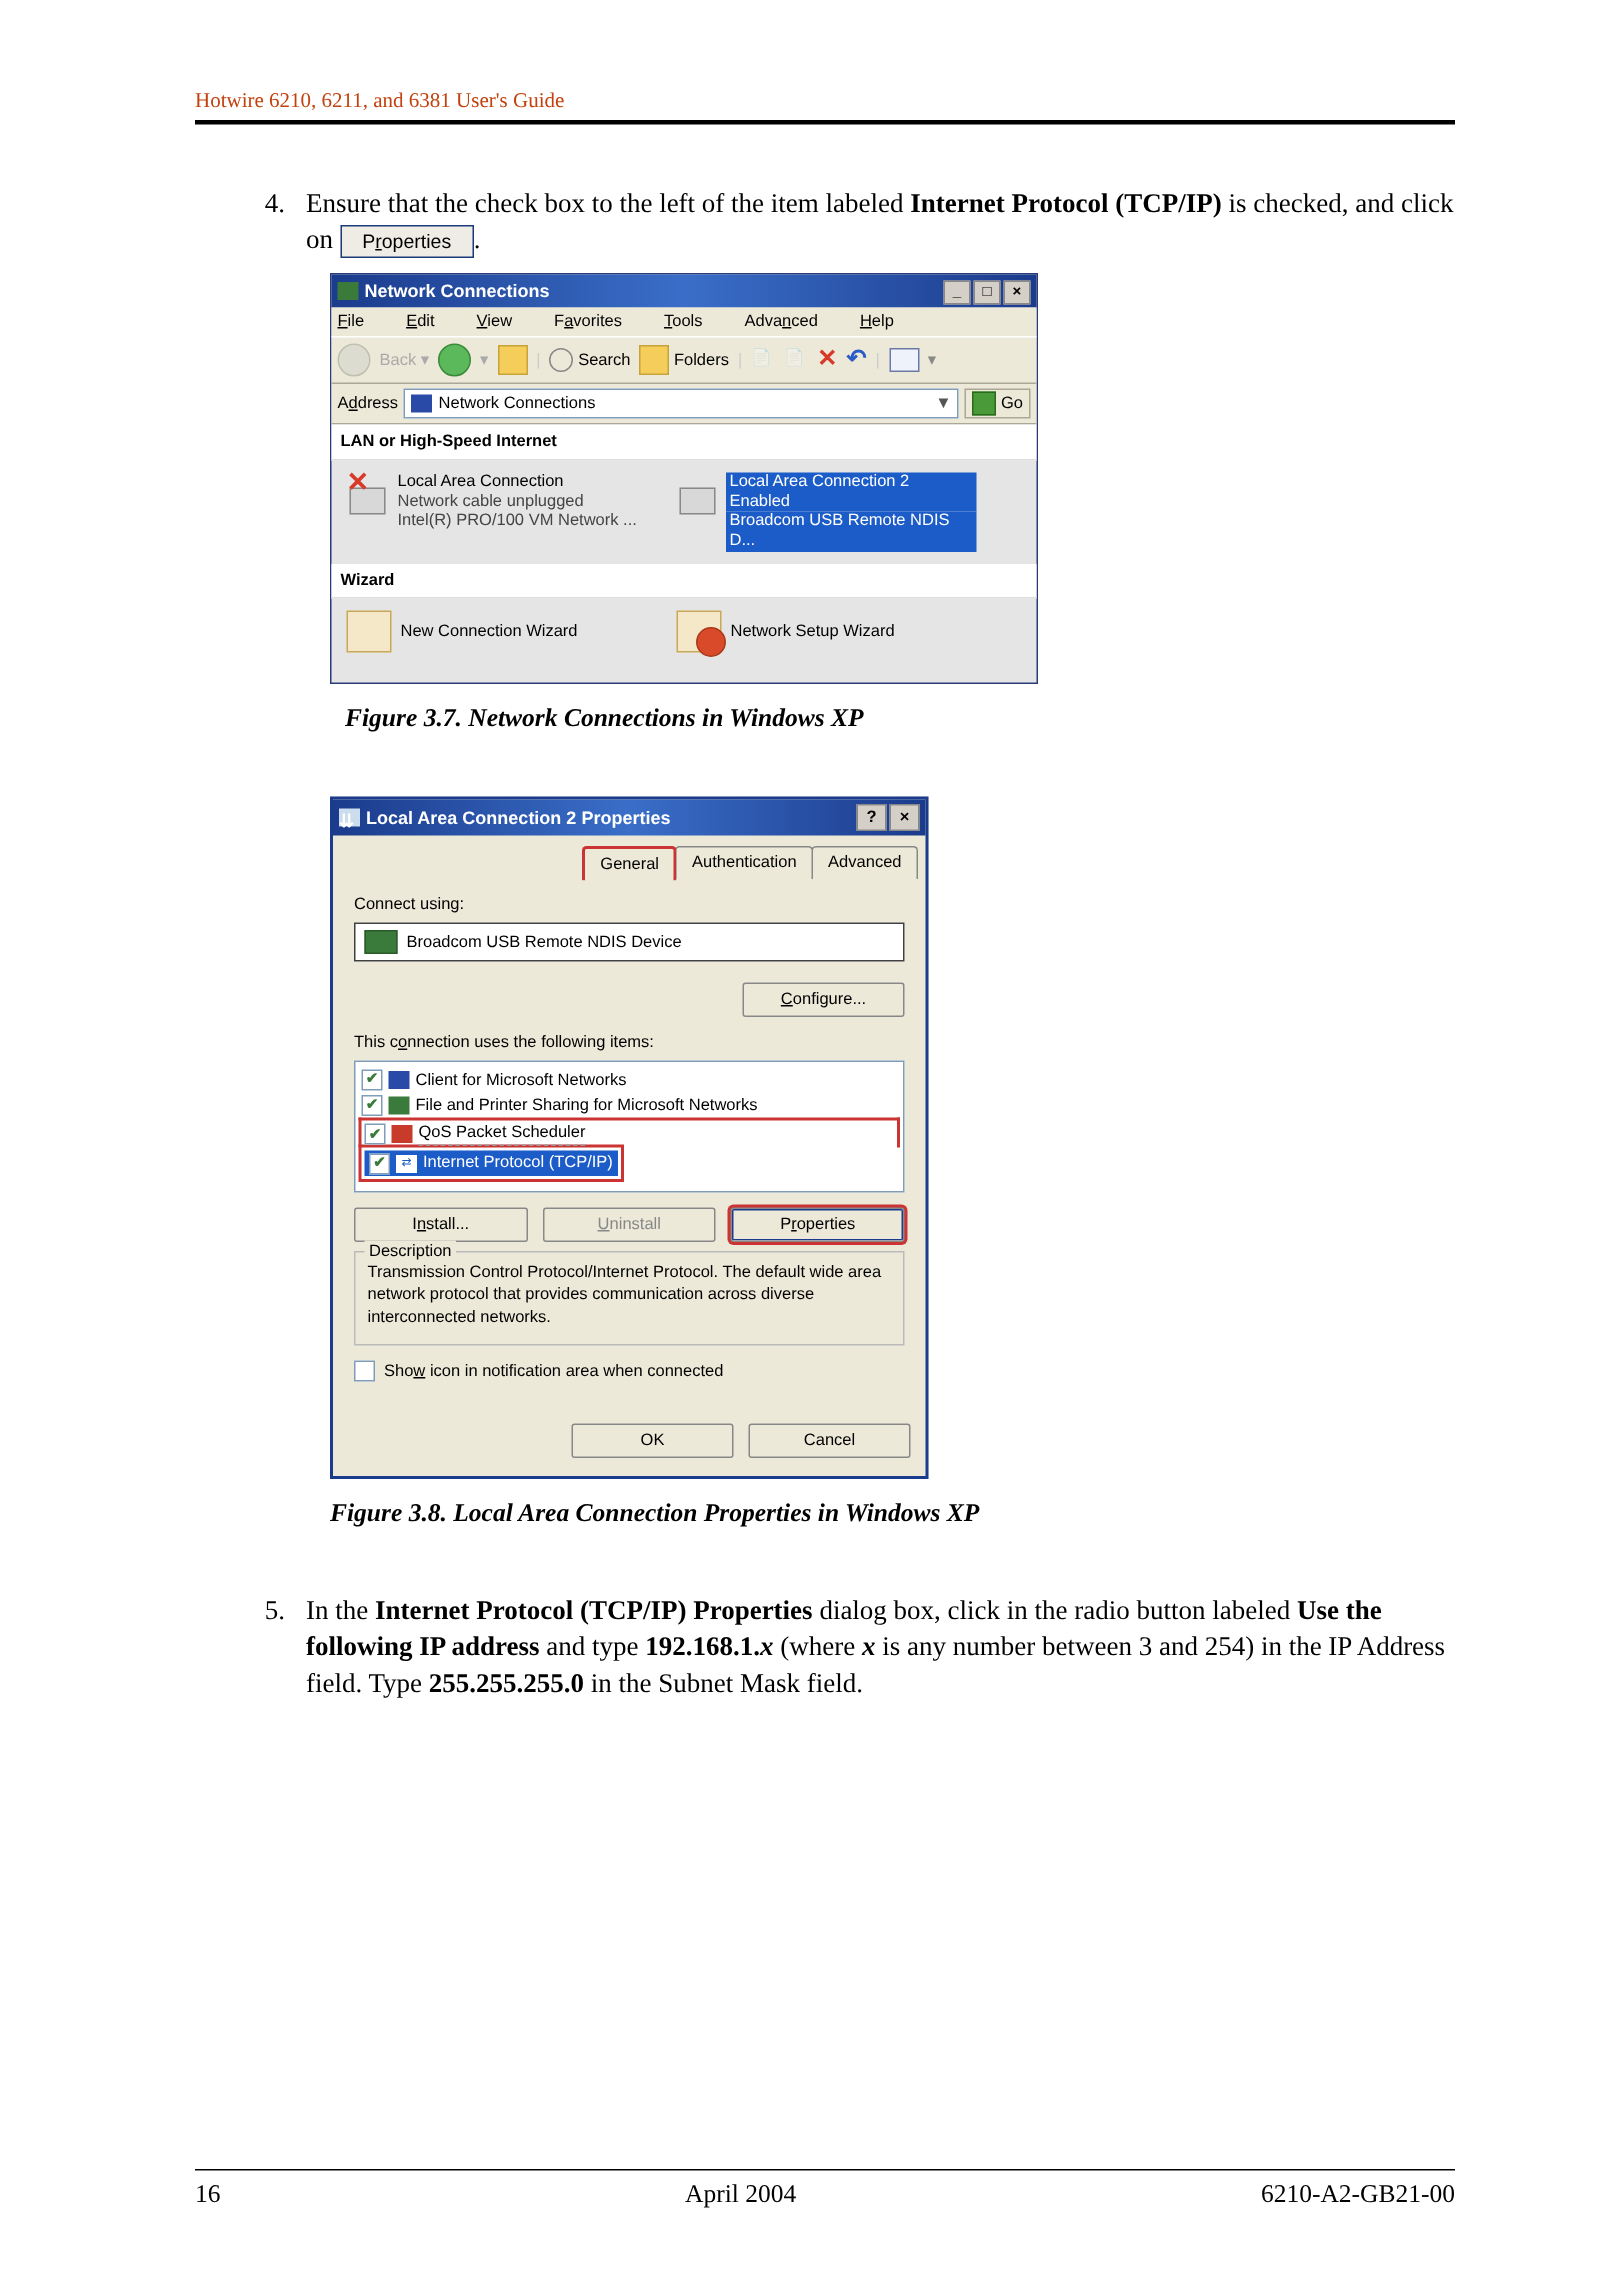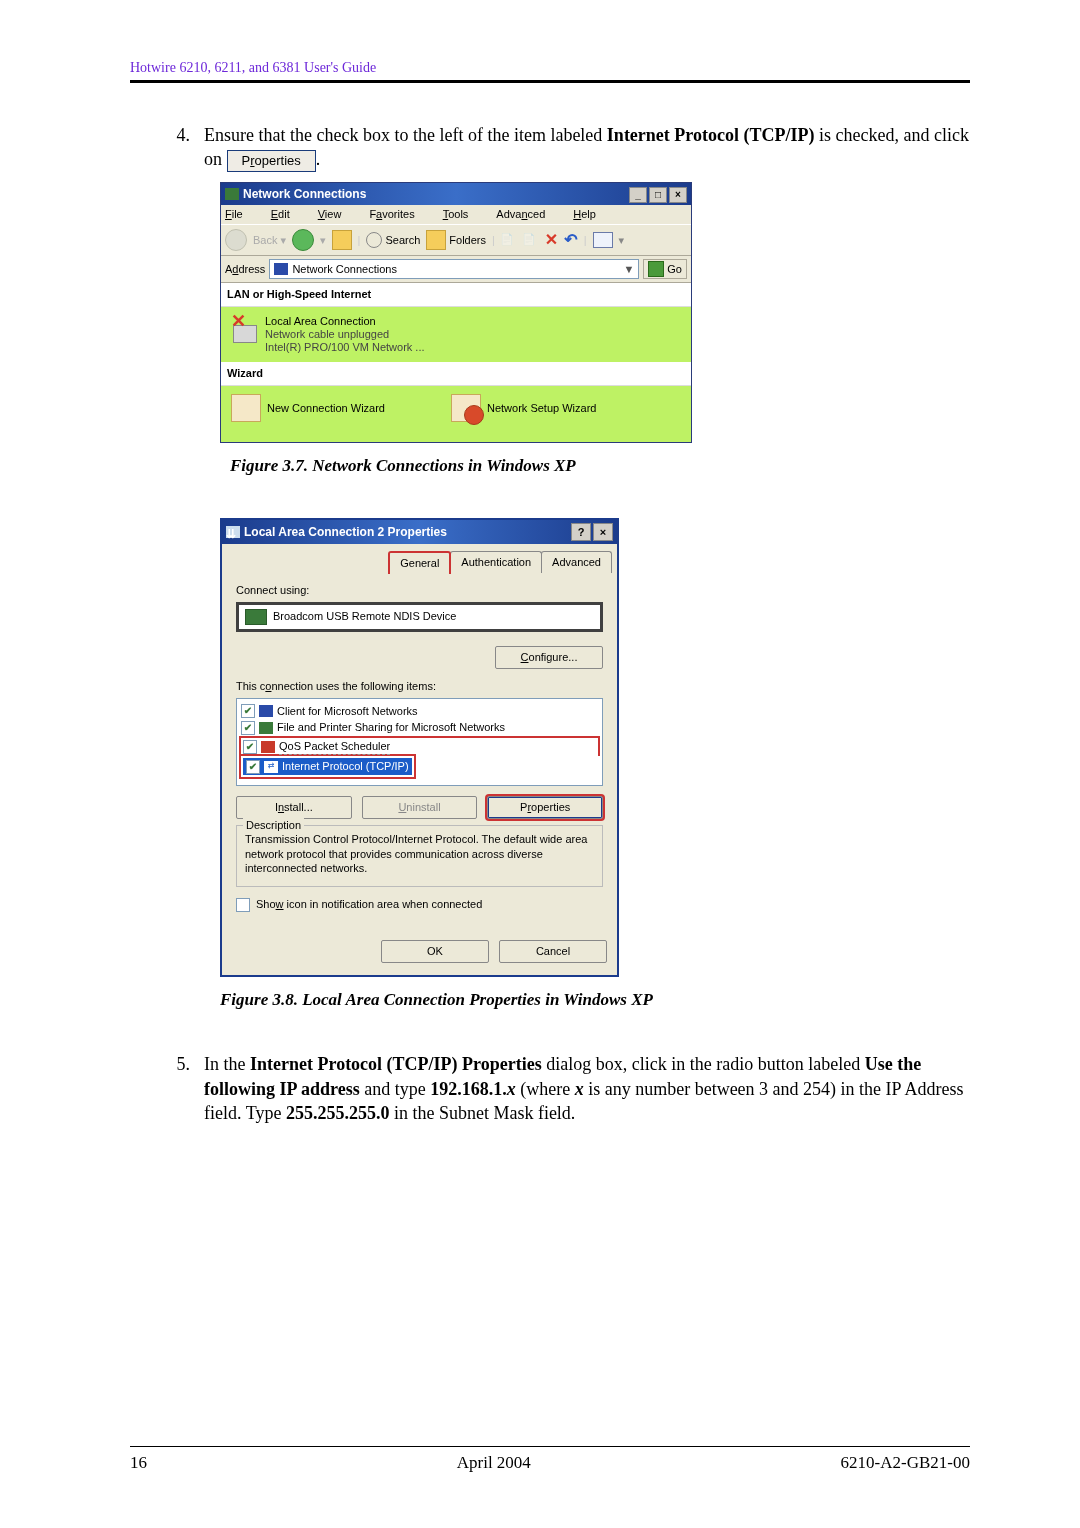--- a/index.html
+++ b/index.html
@@ -14,21 +14,21 @@
     box-sizing: border-box;
   }
   .page {
     padding: 60px 110px 60px 130px;
     height: 100%;
     box-sizing: border-box;
     position: relative;
   }
   .header {
     font-size: 14px;
-    color: #6d28d9;
+    color: #c2410c;
     border-bottom: 3px solid #000;
     padding-bottom: 4px;
     margin-bottom: 40px;
   }
   .content {
     margin-left: 40px;
     font-size: 18px;
     line-height: 1.35;
   }
   .step {
@@ -57,21 +57,21 @@
     margin: 12px 0 40px 60px;
   }
 
   
   .win-explorer {
     width: 470px;
     margin-left: 50px;
     border: 1px solid #2a3b7a;
     font-family: Tahoma, Arial, sans-serif;
     font-size: 11px;
-    background: #bef264;
+    background: #e5e5e5;
   }
   .titlebar {
     display:flex;align-items:center;justify-content:space-between;
     background: linear-gradient(to right,#1b3b8c,#3a6ec8,#1b3b8c);
     color:#fff;font-weight:bold;padding:2px 4px;font-size:12px;height:18px;
   }
   .titlebar .ctrls span{display:inline-block;width:16px;height:14px;background:#d4d0c8;color:#000;font-size:10px;text-align:center;line-height:14px;margin-left:2px;border:1px solid #888;}
   .menubar{background:#ece9d8;padding:2px 4px;display:flex;gap:28px;color:#000;}
   .menubar span{position:relative;}
   .mu{text-decoration:underline;}
@@ -110,21 +110,21 @@
     font-family: Tahoma, Arial, sans-serif;
     font-size: 11px;
     background: #ece9d8;
   }
   .dlg-title{display:flex;align-items:center;justify-content:space-between;background:linear-gradient(to right,#1b3b8c,#3a6ec8,#1b3b8c);color:#fff;font-weight:bold;padding:3px 4px;font-size:12px;}
   .dlg-title .r span{display:inline-block;width:18px;height:16px;background:#d4d0c8;color:#000;font-size:11px;font-weight:bold;text-align:center;line-height:16px;margin-left:2px;border:1px solid #888;}
   .tabs{display:flex;margin:6px 6px 0 6px;align-items:flex-end;justify-content:flex-end;}
   .tab{border:1px solid #888;border-bottom:none;background:#ece9d8;padding:3px 10px;border-radius:3px 3px 0 0;margin-right:-1px;}
   .tab.active{border:2px solid #c33;border-bottom:none;position:relative;top:1px;z-index:2;}
   .dlg-body{padding:10px 14px;}
-  .connect-box{background:#fff;border:3px solid #404040;padding:4px 6px;margin:4px 0 14px;display:flex;align-items:center;gap:6px;}
+  .connect-box{background:#fff;border:1px solid #404040;padding:4px 6px;margin:4px 0 14px;display:flex;align-items:center;gap:6px;}
   .nic-ico{width:20px;height:14px;background:#3a7a3a;border:1px solid #2a5a2a;}
   .cfg-row{display:flex;justify-content:flex-end;margin-bottom:10px;}
   .winbtn{background:#ece9d8;border:1px solid #888;padding:3px 18px;border-radius:2px;min-width:70px;text-align:center;}
   .winbtn.def{box-shadow:0 0 0 1px #1b3b8c;}
   .winbtn.dis{color:#888;}
   .listbox{background:#fff;border:1px solid #7f9db9;padding:4px 4px 0;margin-top:4px;}
   .li-row{display:flex;align-items:center;gap:4px;padding:1px 0;}
   .chk{width:12px;height:12px;border:1px solid #7f9db9;background:#fff;display:inline-flex;align-items:center;justify-content:center;font-size:10px;color:#3a7a3a;font-weight:bold;}
   .li-ico{width:14px;height:12px;background:#3a7a3a;display:inline-block;}
   .li-ico.blue{background:#2a4aa8;}
@@ -225,20 +225,30 @@
           <div class="conn-ico">
               <div class="plug"></div>
               <div class="redx">✕</div>
             </div>
           <div class="conn-txt">
             <div class="t1">Local Area Connection</div>
             <div>Network cable unplugged</div>
             <div>Intel(R) PRO/100 VM Network ...</div>
           </div>
         </div>
+        <div class="conn sel">
+          <div class="conn-ico">
+              <div class="plug"></div>
+            </div>
+          <div class="conn-txt">
+            <div>Local Area Connection 2</div>
+            <div>Enabled</div>
+            <div>Broadcom USB Remote NDIS D...</div>
+          </div>
+        </div>
       </div>
       <div class="section-hdr">Wizard</div>
       <div class="wiz">
         <div class="wiz-item">
           <div class="wiz-ico"></div>
           <div>New Connection Wizard</div>
         </div>
         <div class="wiz-item">
           <div class="wiz-ico">
               <div class="globe"></div>

